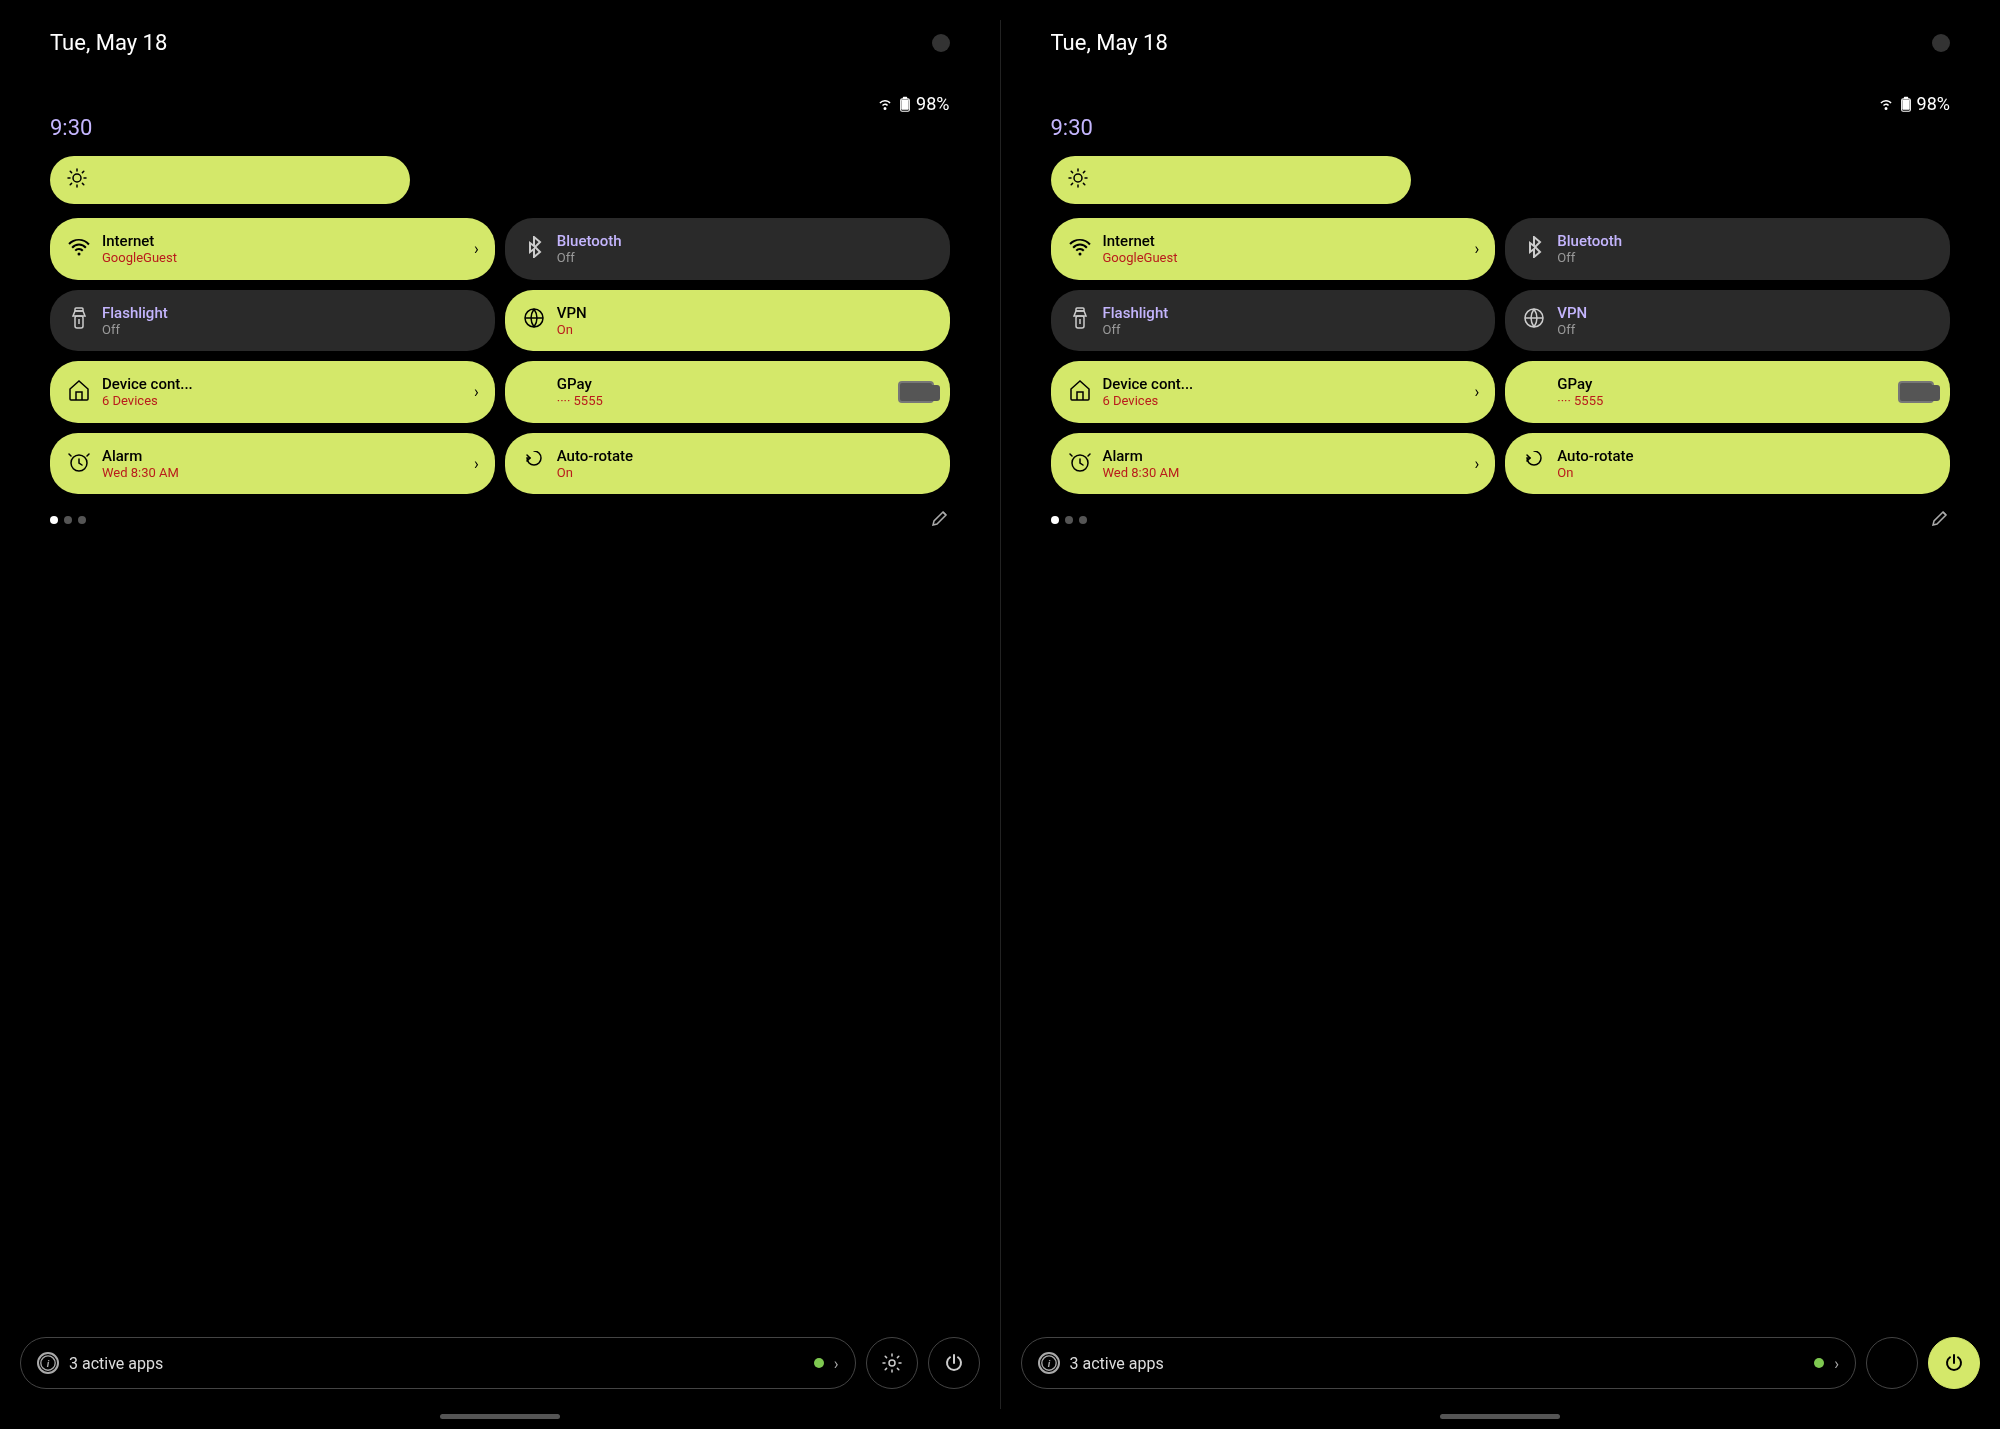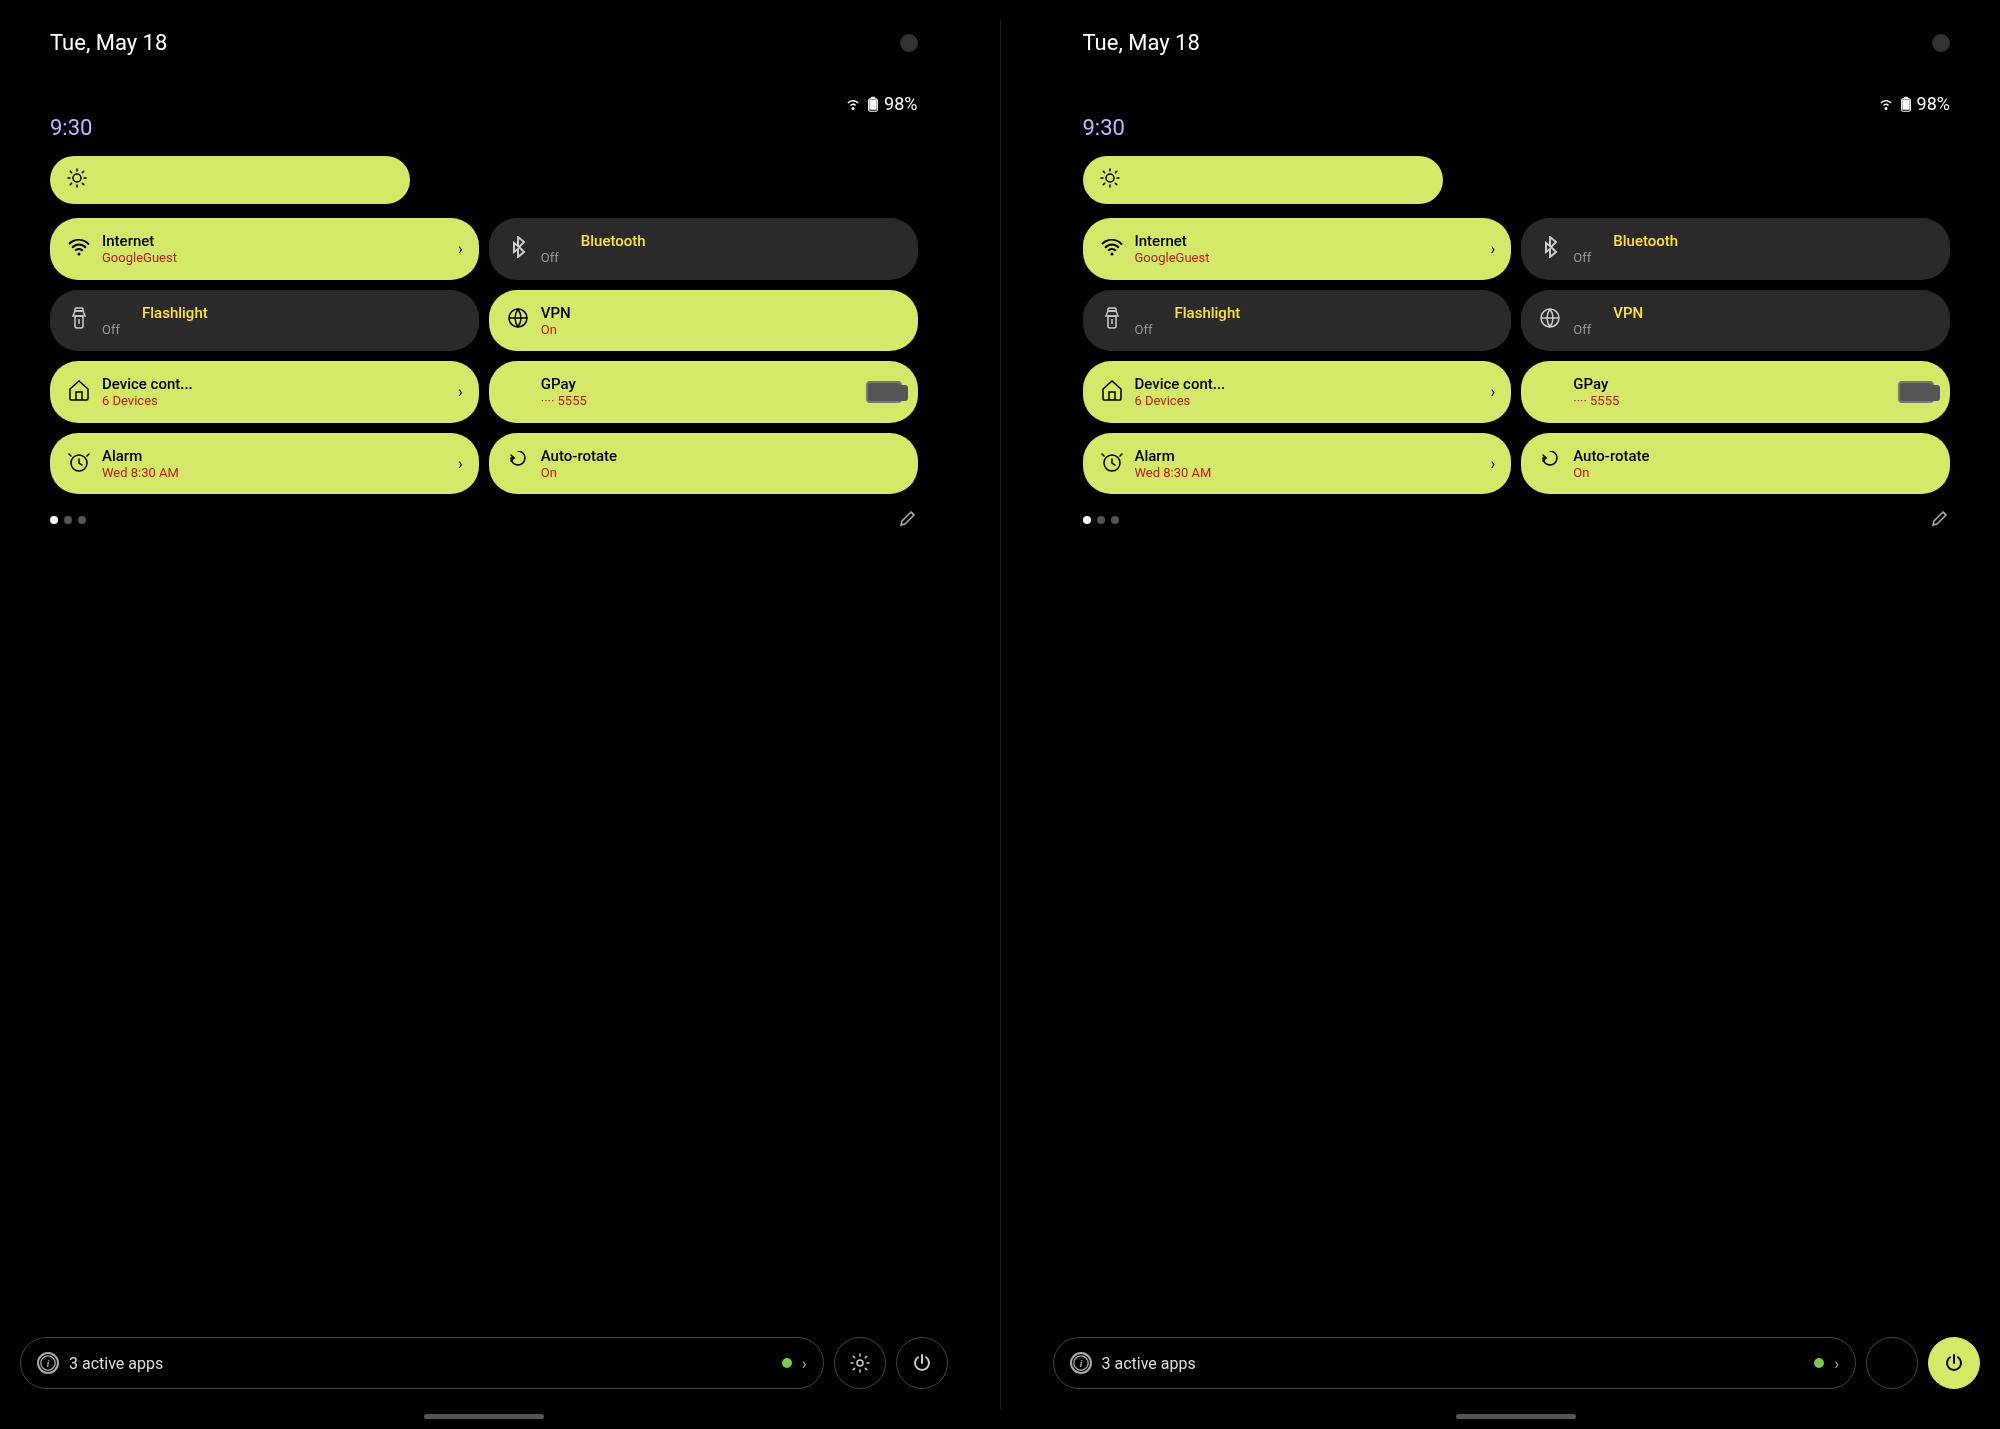--- a/index.html
+++ b/index.html
@@ -10,21 +10,20 @@
       font-family: 'Roboto', Arial, sans-serif;
       display: flex;
       justify-content: center;
       align-items: flex-start;
       overflow: hidden;
     }
     .screens-container {
       display: flex;
       width: 100%;
       height: 100%;
-      gap: 32px;
     }
     .phone-screen {
       flex: 1;
       padding: 20px 30px;
       display: flex;
       flex-direction: column;
       position: relative;
     }
     
     .status-bar {
@@ -132,21 +131,21 @@
       font-weight: 500;
       line-height: 1.2;
     }
     .tile-subtitle {
       font-size: 13px;
       font-weight: 400;
       line-height: 1.2;
     }
     .tile-active .tile-title { color: #000; }
     .tile-active .tile-subtitle { color: #b91c1c; }
-    .tile-inactive .tile-title { color: #fde047; margin-left: 40px; }
+    .tile-inactive .tile-title { color: #c4b5fd; }
     .tile-inactive .tile-subtitle { color: #999; }
     .tile-chevron {
       font-size: 16px;
       color: #000;
       flex-shrink: 0;
     }
     .tile-gpay-card {
       width: 36px;
       height: 22px;
       background: #333;

